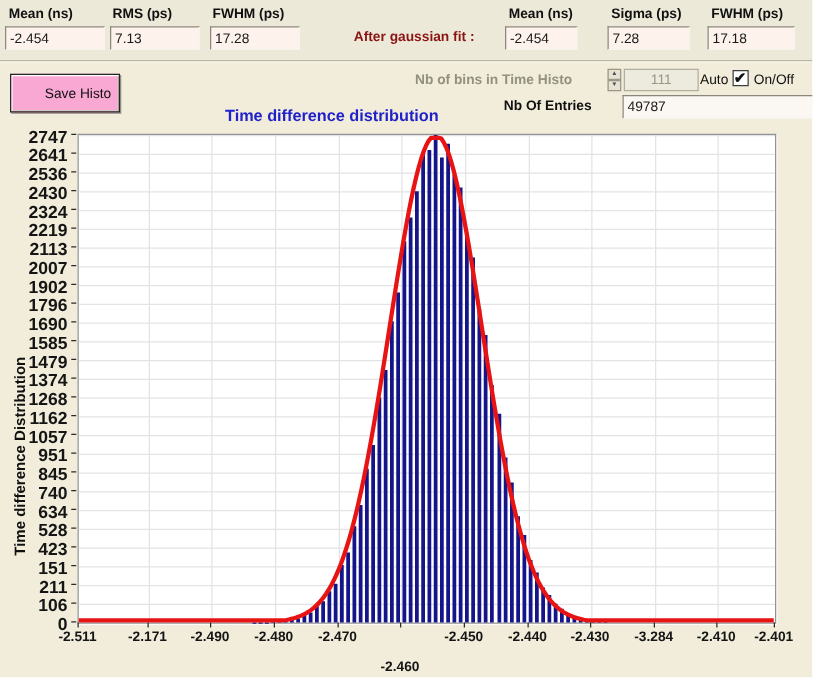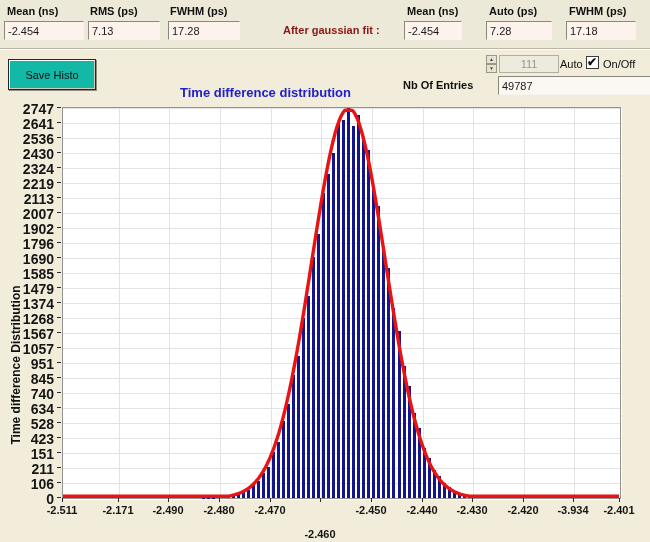--- a/index.html
+++ b/index.html
@@ -26,23 +26,23 @@
     font:11px "Liberation Sans",sans-serif; padding:2px 3px; outline:none;
   }
   .entriesfield { background:#fbf7f2; }
   .binsfield {
     position:absolute; left:499px; top:55px; width:60px; height:18px; box-sizing:border-box;
     background:#edebdd; border:1px solid #b2af9e; color:#9a9785;
     font:11px "Liberation Sans",sans-serif; text-align:center; outline:none;
   }
   .btn {
     position:absolute; left:8px; top:59px; width:88px; height:31px;
-    background:#14b8a6; border:1px solid #262626;
+    background:#f9a8d4; border:1px solid #262626;
     box-shadow:1px 1px 0 #8f8d80, inset 1px 1px 0 #ffffff, inset -1px -1px 0 #cfccbe;
-    font:11px "Liberation Sans",sans-serif; color:#101010; cursor:pointer;
+    font:11px "Liberation Sans",sans-serif; color:#101010; cursor:pointer;text-align:right;
   }
   .spinner { position:absolute; left:486px; top:55px; width:11px; height:18px; }
   .spin-btn {
     width:11px; height:9px; box-sizing:border-box; background:#e7e3d4;
     border:1px solid #9b9886; font-size:5px; line-height:7px; text-align:center;
     color:#4a4a4a; cursor:pointer;
   }
   .checkbox {
     position:absolute; left:586px; top:56px; width:13px; height:13px; box-sizing:border-box;
     background:#ffffff; border:1px solid #3c3c3c; cursor:pointer;
@@ -86,30 +86,31 @@
     <span class="lbl" style="left:90px;top:5px">RMS (ps)</span>
     <span class="lbl" style="left:170px;top:5px">FWHM (ps)</span>
 
     <input class="statfield" style="left: 4px; top: 21px; width: 80px;" readonly="" value="-2.454">
     <input class="statfield" style="left: 88px; top: 21px; width: 72px;" readonly="" value="7.13">
     <input class="statfield" style="left: 168px; top: 21px; width: 72px;" readonly="" value="17.28">
 
     <span class="lbl lbl-maroon" style="left:283px;top:24px">After gaussian fit :</span>
 
     <span class="lbl" style="left:407px;top:5px">Mean (ns)</span>
-    <span class="lbl" style="left:489px;top:5px">Auto (ps)</span>
+    <span class="lbl" style="left:489px;top:5px">Sigma (ps)</span>
     <span class="lbl" style="left:569px;top:5px">FWHM (ps)</span>
 
     <input class="statfield" style="left: 404px; top: 21px; width: 58px;" readonly="" value="-2.454">
     <input class="statfield" style="left: 486px; top: 21px; width: 66px;" readonly="" value="7.28">
     <input class="statfield" style="left: 566px; top: 21px; width: 70px;" readonly="" value="17.18">
   </div>
 
   <button class="btn">Save Histo</button>
 
+  <span class="lbl lbl-gray" style="left:332px;top:58px">Nb of bins in Time Histo</span>
 
   <div class="spinner">
     <div class="spin-btn">▲</div>
     <div class="spin-btn">▼</div>
   </div>
 
   <input class="binsfield" disabled="" value="111" style="">
 
   <span class="lbl" style="left:560px;top:58px;font-weight:normal">Auto</span>
   <div class="checkbox">
@@ -234,23 +235,23 @@
     <div class="xlab" style="left: 246px;">-2.470</div>
     <div class="xtick" style="left: 320px;"></div>
     <div class="xlab" style="left: 296px; margin-top: 24px;">-2.460</div>
     <div class="xtick" style="left: 371px;"></div>
     <div class="xlab" style="left: 347px;">-2.450</div>
     <div class="xtick" style="left: 422px;"></div>
     <div class="xlab" style="left: 398px;">-2.440</div>
     <div class="xtick" style="left: 472px;"></div>
     <div class="xlab" style="left: 448px;">-2.430</div>
     <div class="xtick" style="left: 523px;"></div>
-    <div class="xlab" style="left: 499px;">-2.420</div>
+    <div class="xlab" style="left: 499px;">-3.284</div>
     <div class="xtick" style="left: 573px;"></div>
-    <div class="xlab" style="left: 549px;">-3.934</div>
+    <div class="xlab" style="left: 549px;">-2.410</div>
     <div class="xtick" style="left: 619px;"></div>
     <div class="xlab" style="left: 595px;">-2.401</div>
     <div class="ydash" style="top: 497px;"></div>
     <div class="ylab" style="top: 491px;">0</div>
     <div class="ydash" style="top: 482px;"></div>
     <div class="ylab" style="top: 476px;">106</div>
     <div class="ydash" style="top: 467px;"></div>
     <div class="ylab" style="top: 461px;">211</div>
     <div class="ydash" style="top: 452px;"></div>
     <div class="ylab" style="top: 446px;">151</div>
@@ -262,21 +263,21 @@
     <div class="ylab" style="top: 401px;">634</div>
     <div class="ydash" style="top: 392px;"></div>
     <div class="ylab" style="top: 386px;">740</div>
     <div class="ydash" style="top: 377px;"></div>
     <div class="ylab" style="top: 371px;">845</div>
     <div class="ydash" style="top: 362px;"></div>
     <div class="ylab" style="top: 356px;">951</div>
     <div class="ydash" style="top: 347px;"></div>
     <div class="ylab" style="top: 341px;">1057</div>
     <div class="ydash" style="top: 332px;"></div>
-    <div class="ylab" style="top: 326px;">1567</div>
+    <div class="ylab" style="top: 326px;">1162</div>
     <div class="ydash" style="top: 317px;"></div>
     <div class="ylab" style="top: 311px;">1268</div>
     <div class="ydash" style="top: 302px;"></div>
     <div class="ylab" style="top: 296px;">1374</div>
     <div class="ydash" style="top: 287px;"></div>
     <div class="ylab" style="top: 281px;">1479</div>
     <div class="ydash" style="top: 272px;"></div>
     <div class="ylab" style="top: 266px;">1585</div>
     <div class="ydash" style="top: 257px;"></div>
     <div class="ylab" style="top: 251px;">1690</div>

